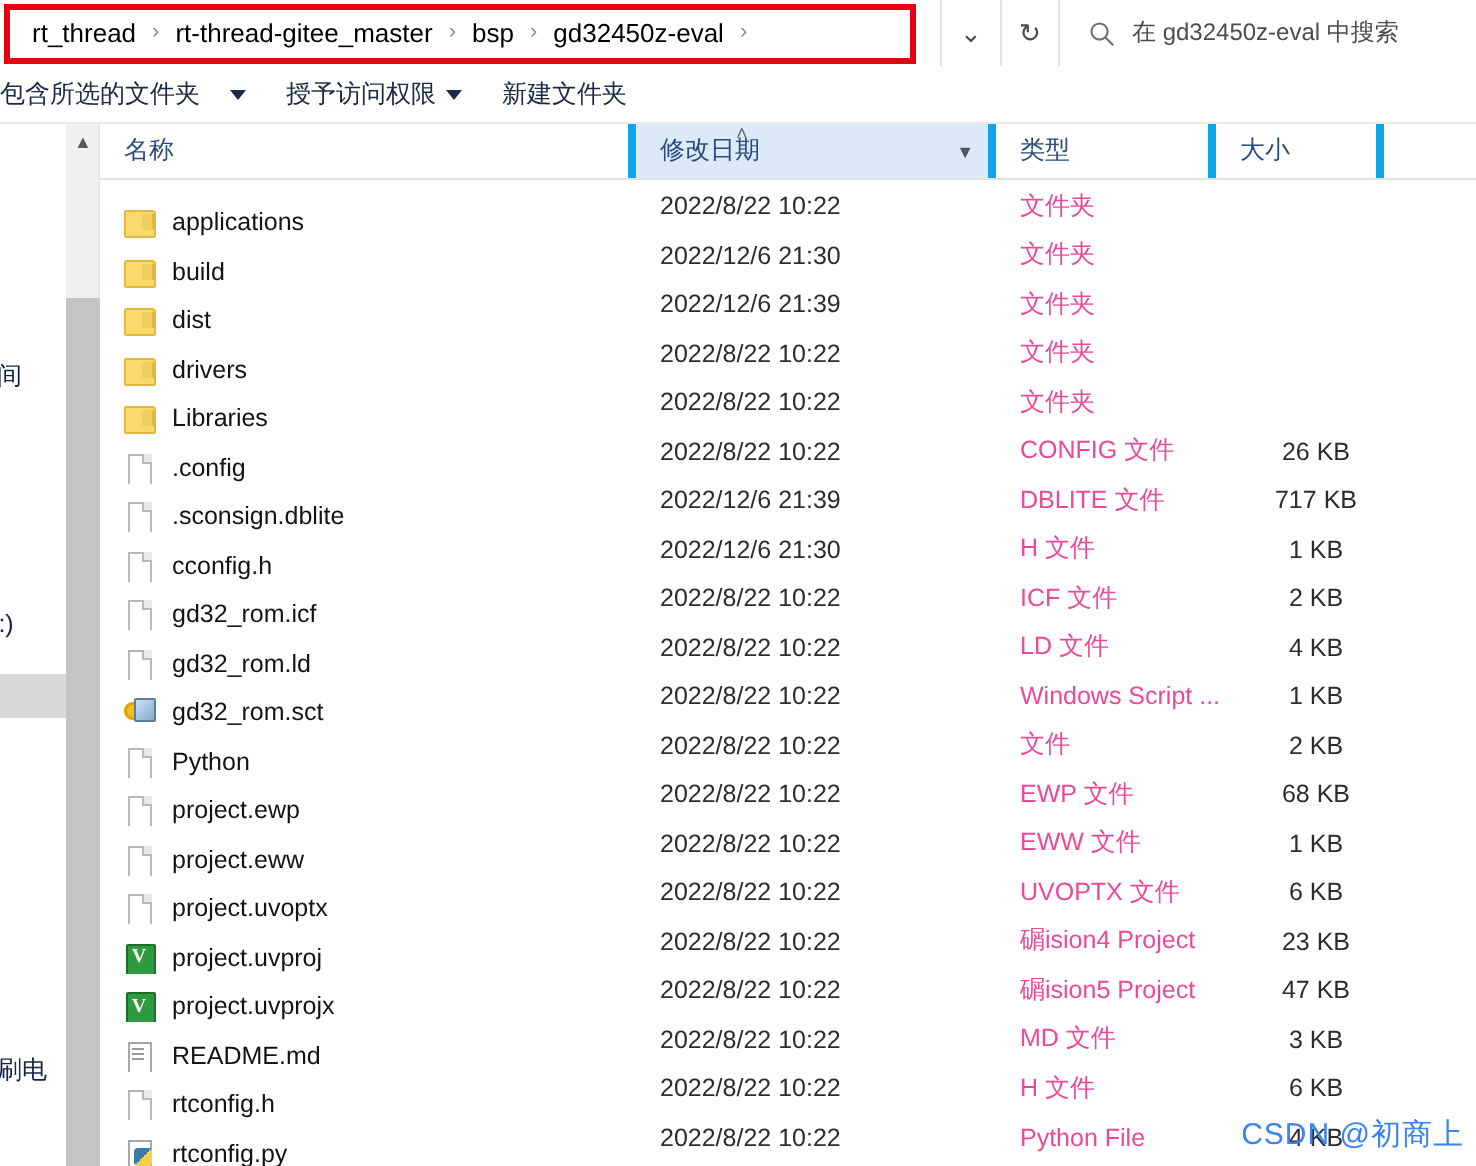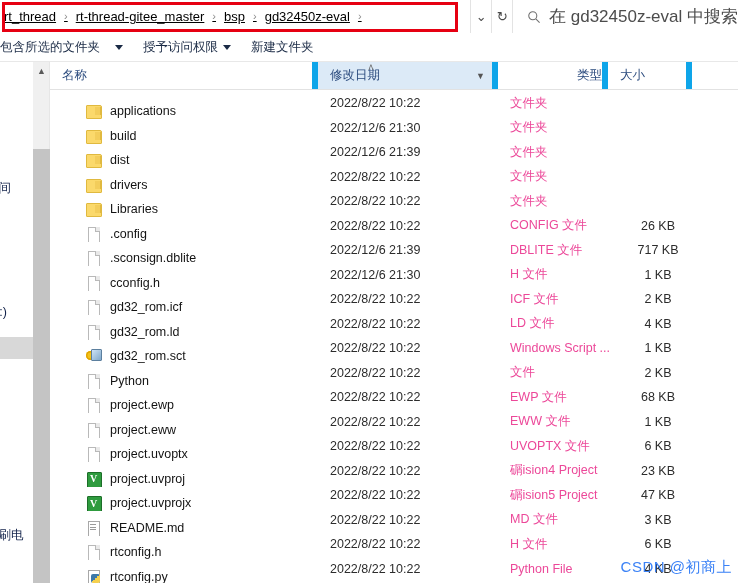--- a/index.html
+++ b/index.html
@@ -14,25 +14,24 @@
   #app { position: relative; width: 738px; height: 583px; background:#fff; }
 
   
   .addr-row {
     position: absolute; left: 0; top: 0; width: 738px; height: 33px;
     display: flex; align-items: stretch; background: #ffffff;
   }
   .breadcrumb {
     flex: 0 0 470px;
     display: flex; align-items: flex-end;
-    padding-left: 2px;
+    padding-left: 14px;
     background: #fff;
     overflow: hidden;
     white-space: nowrap;
-    text-decoration: underline;
   }
   .crumb {
     font-size: 13px; color: #000; padding: 0 2px;
     line-height: 33px;
   }
   .crumb-sep {
     color: #8a8a8a; font-size: 11px; padding: 0 6px; line-height: 33px;
   }
   .red-box {
     position: absolute; left: 2px; top: 2px;
@@ -45,21 +44,21 @@
     color: #4a4a4a; font-size: 13px;
     border-left: 1px solid #e3e3e3;
     background: #fff;
   }
   .addr-btn.refresh { border-right: 1px solid #e3e3e3; }
   .search-box {
     flex: 1; display: flex; align-items: center; gap: 8px;
     padding-left: 14px; background: #fff;
   }
   .search-ico { width: 14px; height: 14px; flex: none; color: #707070; }
-  .search-text { font-size: 17px; color: #4c4c4c; white-space: nowrap; }
+  .search-text { font-size: 12px; color: #4c4c4c; white-space: nowrap; }
 
   
   .cmdbar {
     position: absolute; left: 0; top: 34px; width: 738px; height: 28px;
     display: flex; align-items: center; background: #ffffff;
     border-bottom: 1px solid #e8e8e8;
   }
   .cmd-item {
     display: flex; align-items: center; gap: 5px;
     font-size: 12.5px; color: #1a2a45;
@@ -108,45 +107,45 @@
   }
   .colheader {
     position: absolute; left: 0; top: 0; width: 688px; height: 28px;
     border-bottom: 1px solid #e2e2e2;
     display: flex; align-items: stretch;
   }
   .col {
     display: flex; align-items: center;
     font-size: 12.5px; color: #2b4b7e;
     padding-left: 12px;
-    border-right: 6px solid #0ea5e9;
+    border-right: 4px solid #0ea5e9;
     position: relative;
   }
   .col.name  { width: 268px; }
   .col.date  { width: 180px; background: #dceaf7; }
-  .col.type  { width: 110px; justify-content: flex-end; }
+  .col.type  { width: 110px; }
   .col.size  { width: 84px; }
   .col.blank { flex: 1; border-right: none; }
   .col-caret {
     position: absolute; right: 7px; top: 50%; transform: translateY(-50%);
     color: #555; font-size: 9px;
   }
   .sort-asc {
     position: absolute; left: 318px; top: 1px;
     color: #6a6a6a; font-size: 10px; line-height: 10px;
   }
 
   .rows { position: absolute; left: 0; top: 29px; width: 688px; }
   .row {
     height: 24.5px; display: flex; align-items: center;
     font-size: 12.5px; color: #131313;
   }
   .cell-name {
     width: 268px; display: flex; align-items: center; gap: 9px;
-    padding-left: 36px; overflow: hidden; white-space: nowrap; margin-top: 16px;
+    padding-left: 12px; overflow: hidden; white-space: nowrap; margin-top: 16px;
   }
   .cell-date { width: 180px; padding-left: 12px; color: #2c2c2c; }
   .cell-type { width: 123px; padding-left: 12px; color: #ec4899;
                overflow: hidden; white-space: nowrap; }
   .cell-size { width: 84px; text-align: center; padding-right: 10px; color: #2c2c2c; }
 
   
   .ico { width: 15px; height: 16px; flex: none; position: relative; }
 
   

